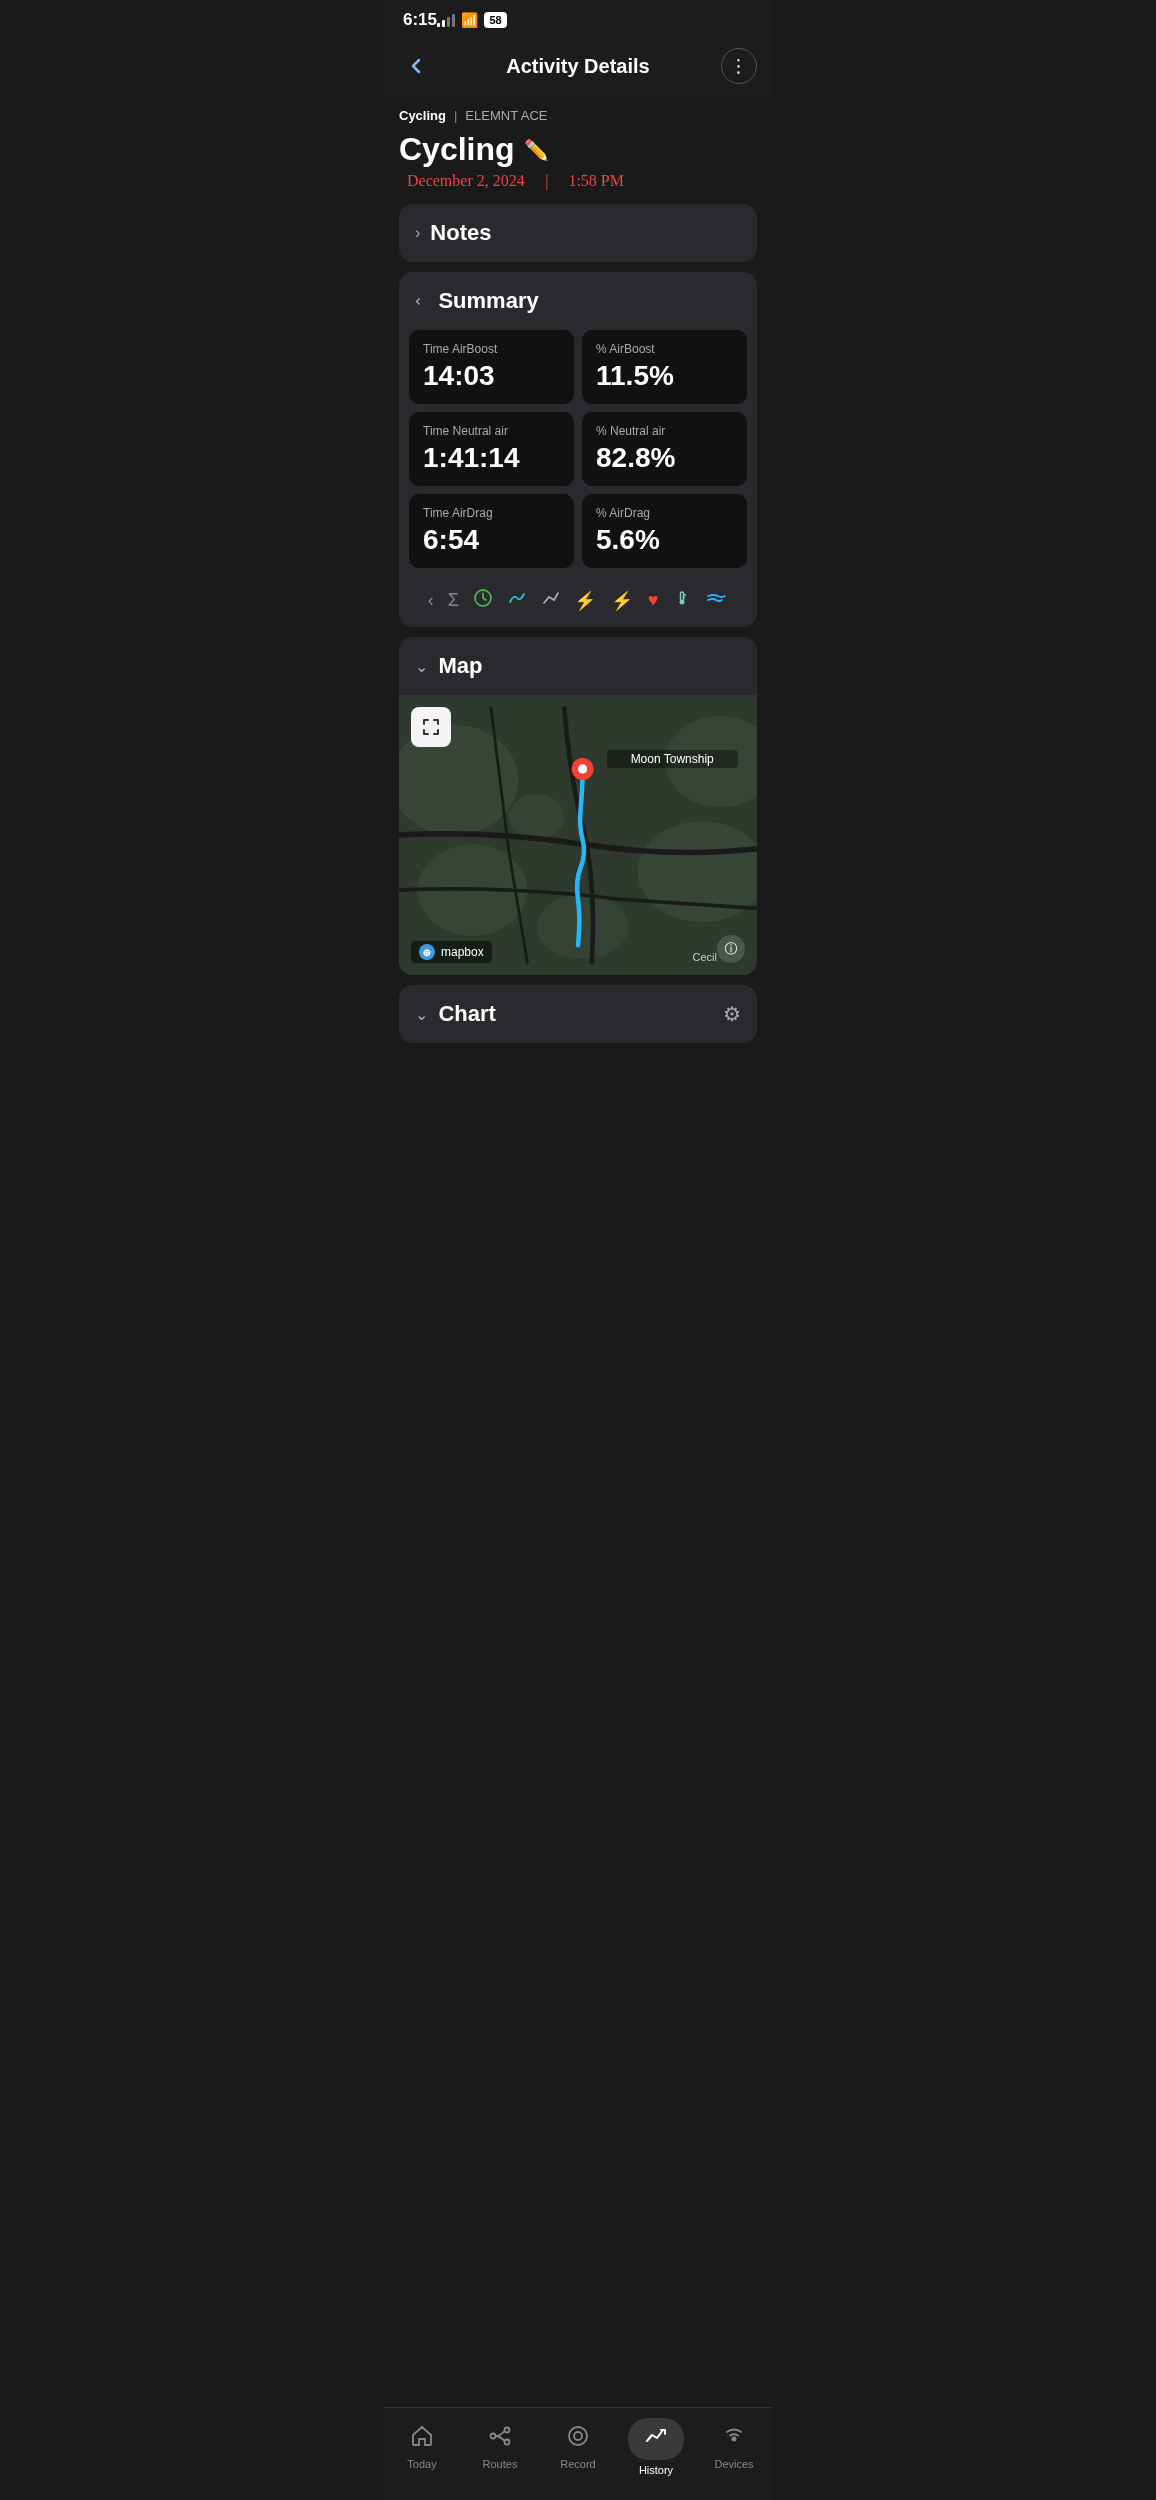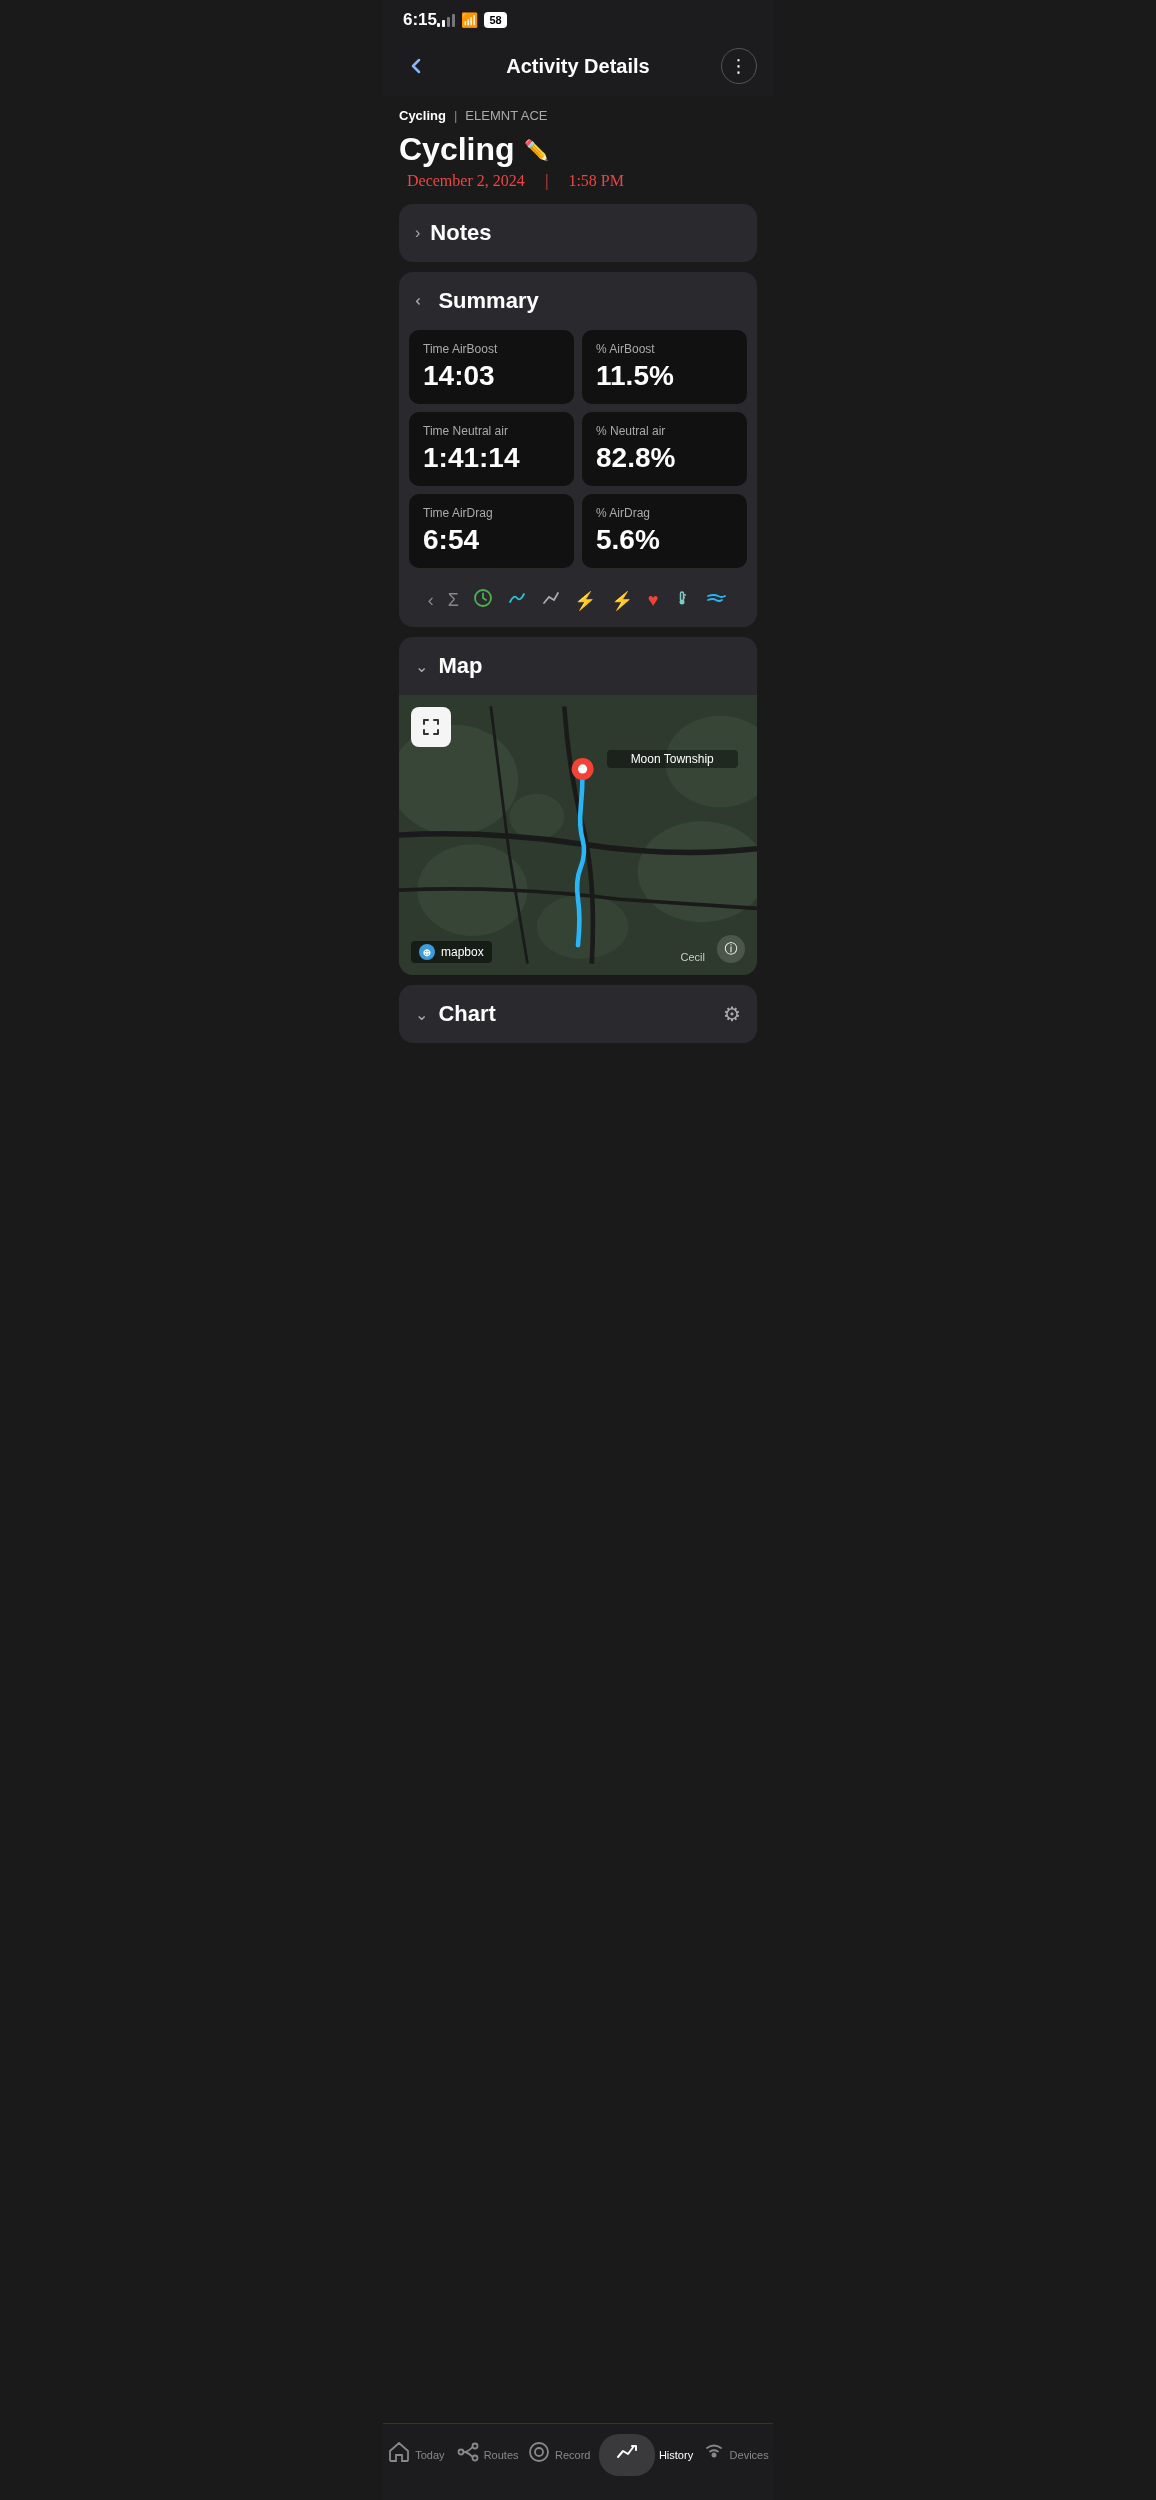--- a/index.html
+++ b/index.html
@@ -286,21 +286,21 @@
       display: flex;
       align-items: center;
       justify-content: center;
       font-size: 13px;
       color: #fff;
       cursor: pointer;
     }
     .map-label-bottom {
       position: absolute;
       bottom: 12px;
-      right: 52px;
+      right: 40px;
       font-size: 11px;
       color: #ccc;
     }
 
     
     .bottom-nav {
       position: fixed;
       bottom: 0;
       left: 50%;
       transform: translateX(-50%);
@@ -308,21 +308,21 @@
       background: #1c1c1e;
       border-top: 1px solid #333;
       display: flex;
       align-items: center;
       justify-content: space-around;
       padding: 10px 0 24px;
       z-index: 100;
     }
     .nav-item {
       display: flex;
-      flex-direction: row;
+      flex-direction: column;
       align-items: center;
       gap: 4px;
       cursor: pointer;
       min-width: 60px;
     }
     .nav-item .nav-icon {
       font-size: 22px;
       color: #888;
     }
     .nav-item .nav-label {

